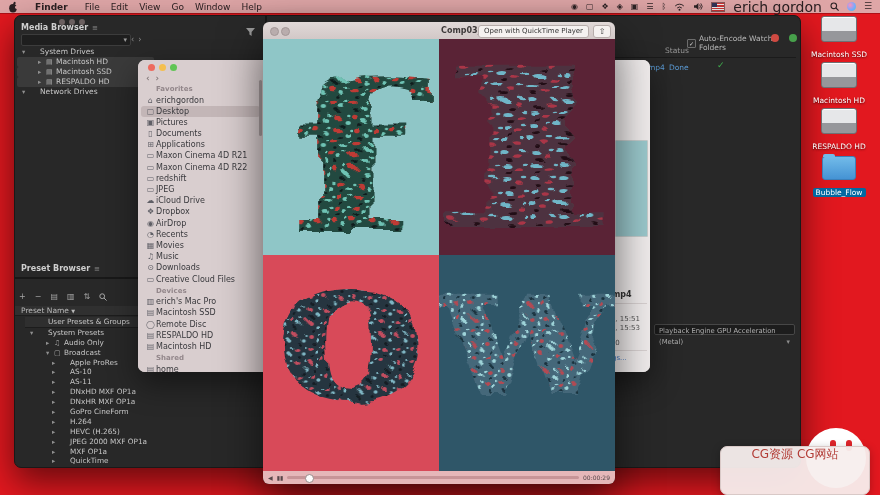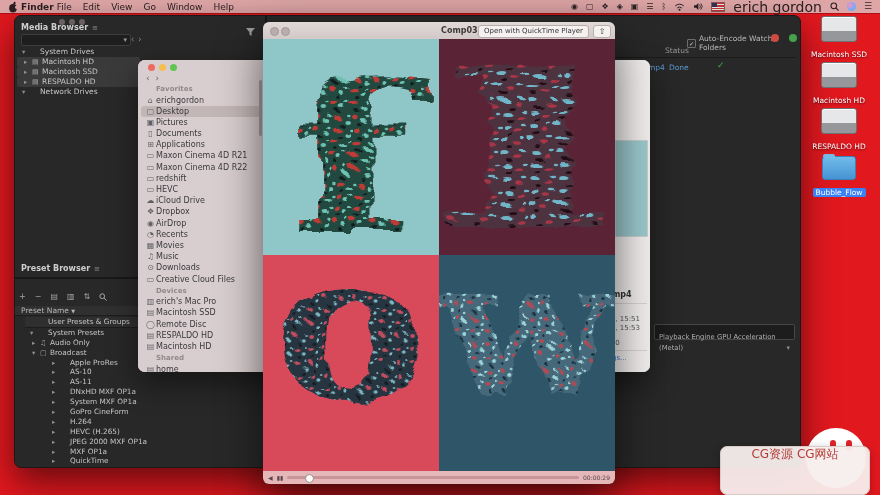--- a/index.html
+++ b/index.html
@@ -4,21 +4,21 @@
 <style>
   html,body{margin:0;padding:0}
   body{width:880px;height:495px;position:relative;overflow:hidden;
        background:#e2181f;font-family:"DejaVu Sans",sans-serif;
        -webkit-font-smoothing:antialiased}
   .abs{position:absolute}
 
   
   .menubar{position:absolute;left:0;top:0;width:880px;height:14px;
     background:#dfa6a7;border-bottom:1px solid #b01016;
-    display:flex;align-items:center;padding:0 8px;box-sizing:border-box;gap:3px;
+    display:flex;align-items:center;padding:0 8px;box-sizing:border-box;gap:17px;
     font-size:9px;color:#2c2022}
   .mitem{white-space:nowrap}
   .mitem.bold{font-weight:bold}
   .mright{margin-left:auto;display:flex;align-items:center;gap:8px}
   .sticon{font-size:8px;color:#2e2325;line-height:1}
   .repeat-inline{display:flex;align-items:center;gap:11px}
   .repeat-icons{display:flex;align-items:center;gap:8px}
   .flag{width:12px;height:8px;background:repeating-linear-gradient(#c33 0 1.2px,#eee 1.2px 2.4px);position:relative;border:0.5px solid #8a5a5c}
   .flag:before{content:"";position:absolute;left:0;top:0;width:5px;height:4px;background:#335}
   .siri{width:9px;height:9px;border-radius:50%;
@@ -36,37 +36,37 @@
   .phead{color:#cfcfcf;font-size:8px;font-weight:bold}
   .pmenu{color:#8b8b8b;font-size:7px;margin-left:4px}
   .combo{position:absolute;left:6px;top:18px;width:102px;height:10px;background:#1e1e1e;
     border:1px solid #3c3c3c;border-radius:2px;color:#9a9a9a;font-size:7px;line-height:10px;padding:0 3px}
   .combo .car{float:right}
   .navarrows{position:absolute;left:116px;top:19px;color:#8d8d8d;font-size:8px;letter-spacing:4px}
   .treerow{height:10px;line-height:10px;white-space:nowrap}
   .treerow .car{display:inline-block;width:8px;color:#8f8f8f;font-size:6.5px}
   .treerow .ticon{display:inline-block;width:10px;color:#a0a0a0;font-size:7px}
   .treerow.hl{background:#3a3a3a;border-radius:2px;width:116px}
-  .lv0{padding-left:5px}.lv1{padding-left:7px}.lv2{padding-left:27px}
+  .lv0{padding-left:5px}.lv1{padding-left:21px}.lv2{padding-left:27px}
   .ptool{position:absolute;left:4px;top:276px;width:130px;color:#a5a5a5;font-size:8px;
     display:flex;gap:9px;align-items:center}
   .colhead{position:absolute;left:0;top:290px;width:250px;height:10px;background:#303030;
     border-bottom:1px solid #1d1d1d;color:#b8b8b8;line-height:10px;padding-left:6px;box-sizing:border-box}
   .presetrows .treerow{height:9.9px;line-height:9.9px;font-size:7.3px}
   .presetrows .headerrow{background:#2f2f2f;border-bottom:1px solid #1c1c1c}
   .qcheck{position:absolute;left:672px;top:18px;display:flex;align-items:center;gap:3px;color:#b9b9b9}
   .cbx{width:7px;height:7px;background:#2c2c2c;border:1px solid #6d6d6d;border-radius:1px;
     color:#d6d6d6;font-size:6px;line-height:7px;text-align:center}
   .qbtn{position:absolute;width:8px;height:8px;border-radius:50%;top:18px}
   .statush{position:absolute;left:650px;top:30px;color:#979797}
   .qdivider{position:absolute;left:560px;top:41px;width:221px;height:1px;background:#1b1b1b}
   .qrow{position:absolute;top:47px;color:#5b9bd5}
   .pbdrop{position:absolute;left:639px;top:308px;width:141px;height:11px;background:#1d1d1d;
     border:1px solid #474747;border-radius:2px;color:#b3b3b3;font-size:6.8px;line-height:11px;
-    padding:7px 4px;box-sizing:border-box}
+    padding:1px 4px;box-sizing:border-box}
   .pbdrop .car{float:right;color:#8d8d8d}
 
   
   .finder{position:absolute;left:138px;top:60px;width:512px;height:312px;border-radius:7px;
     box-shadow:0 12px 30px rgba(0,0,0,.45);background:#f1eded;overflow:hidden}
   .fsidebar{position:absolute;left:0;top:0;width:125px;height:312px;background:#d9cecf;
     border-right:1px solid #bdb2b3}
   .fdot{position:absolute;top:4px;width:7px;height:7px;border-radius:50%}
   .fnav{position:absolute;left:8px;top:13px;color:#6e6465;font-size:9px;letter-spacing:6px}
   .srows{position:absolute;left:3px;top:23px;width:119px}
@@ -113,21 +113,21 @@
   .dicon{height:46px;text-align:center}
   .dimg{margin:0 auto;width:34px;height:24px;border-radius:3px}
   .dicon.drive .dimg{background:linear-gradient(#e6e7e9 0 58%,#96979b 58% 100%);
     border:1px solid #6f7074;box-shadow:inset 0 1px 0 #fff}
   .dicon.folder .dimg{width:32px;background:linear-gradient(#72bbe9,#4593d4);
     border:1px solid #3d7fb9;position:relative;margin-top:2px;height:22px}
   .dicon.folder .dimg:before{content:"";position:absolute;left:0;top:-3px;width:12px;height:3px;
     background:#72bbe9;border-radius:2px 2px 0 0}
   .dlabel{display:inline-block;margin-top:3px;font-size:7.5px;color:#fff;
     text-shadow:0 1px 2px rgba(0,0,0,.65);padding:0 3px;border-radius:2px;max-width:68px;white-space:nowrap}
-  .dicon.sel .dlabel{background:#3b82f6;text-shadow:none}
+  .dicon.sel .dlabel{background:#0369a1;text-shadow:none}
 
   
   .mascot{position:absolute;left:806px;top:428px;width:60px;height:60px;border-radius:50%;background:#fff}
   .eye{position:absolute;top:12px;width:6px;height:11px;border-radius:3px;background:#e0242a}
   .wmbox{position:absolute;left:720px;top:446px;width:148px;height:47px;border-radius:7px;
     background:rgba(247,238,237,.95);border:1px solid #d9c9c7;text-align:center;
     box-shadow:0 2px 8px rgba(0,0,0,.25)}
   .wmtitle{font-size:23px;color:#4f4f4f;line-height:27px;font-family:"DejaVu Sans",sans-serif}
   .wmsub{font-size:12px;color:#b23b35;line-height:14px}
 </style>
@@ -243,21 +243,21 @@
       <div class="treerow lv1"><span class="car">▾</span><span class="ticon">▢</span><span>Broadcast</span></div>
 
       <div class="treerow lv2"><span class="car">▸</span><span class="ticon"></span><span>Apple ProRes</span></div>
 
       <div class="treerow lv2"><span class="car">▸</span><span class="ticon"></span><span>AS-10</span></div>
 
       <div class="treerow lv2"><span class="car">▸</span><span class="ticon"></span><span>AS-11</span></div>
 
       <div class="treerow lv2"><span class="car">▸</span><span class="ticon"></span><span>DNxHD MXF OP1a</span></div>
 
-      <div class="treerow lv2"><span class="car">▸</span><span class="ticon"></span><span>System MXF OP1a</span></div>
+      <div class="treerow lv2"><span class="car">▸</span><span class="ticon"></span><span>DNxHR MXF OP1a</span></div>
 
       <div class="treerow lv2"><span class="car">▸</span><span class="ticon"></span><span>GoPro CineForm</span></div>
 
       <div class="treerow lv2"><span class="car">▸</span><span class="ticon"></span><span>H.264</span></div>
 
       <div class="treerow lv2"><span class="car">▸</span><span class="ticon"></span><span>HEVC (H.265)</span></div>
 
       <div class="treerow lv2"><span class="car">▸</span><span class="ticon"></span><span>JPEG 2000 MXF OP1a</span></div>
 
 
@@ -302,21 +302,21 @@
         <div class="srow item"><span class="ticon">▯</span><span>Documents</span></div>
 
         <div class="srow item"><span class="ticon">⊞</span><span>Applications</span></div>
 
         <div class="srow item"><span class="ticon">▭</span><span>Maxon Cinema 4D R21</span></div>
 
         <div class="srow item"><span class="ticon">▭</span><span>Maxon Cinema 4D R22</span></div>
 
         <div class="srow item"><span class="ticon">▭</span><span>redshift</span></div>
 
-        <div class="srow item"><span class="ticon">▭</span><span>HEVC</span></div>
+        <div class="srow item"><span class="ticon">▭</span><span>JPEG</span></div>
 
         <div class="srow item"><span class="ticon">☁</span><span>iCloud Drive</span></div>
 
         <div class="srow item"><span class="ticon">❖</span><span>Dropbox</span></div>
 
         <div class="srow item"><span class="ticon">◉</span><span>AirDrop</span></div>
 
         <div class="srow item"><span class="ticon">◔</span><span>Recents</span></div>
 
         <div class="srow item"><span class="ticon">▦</span><span>Movies</span></div>

